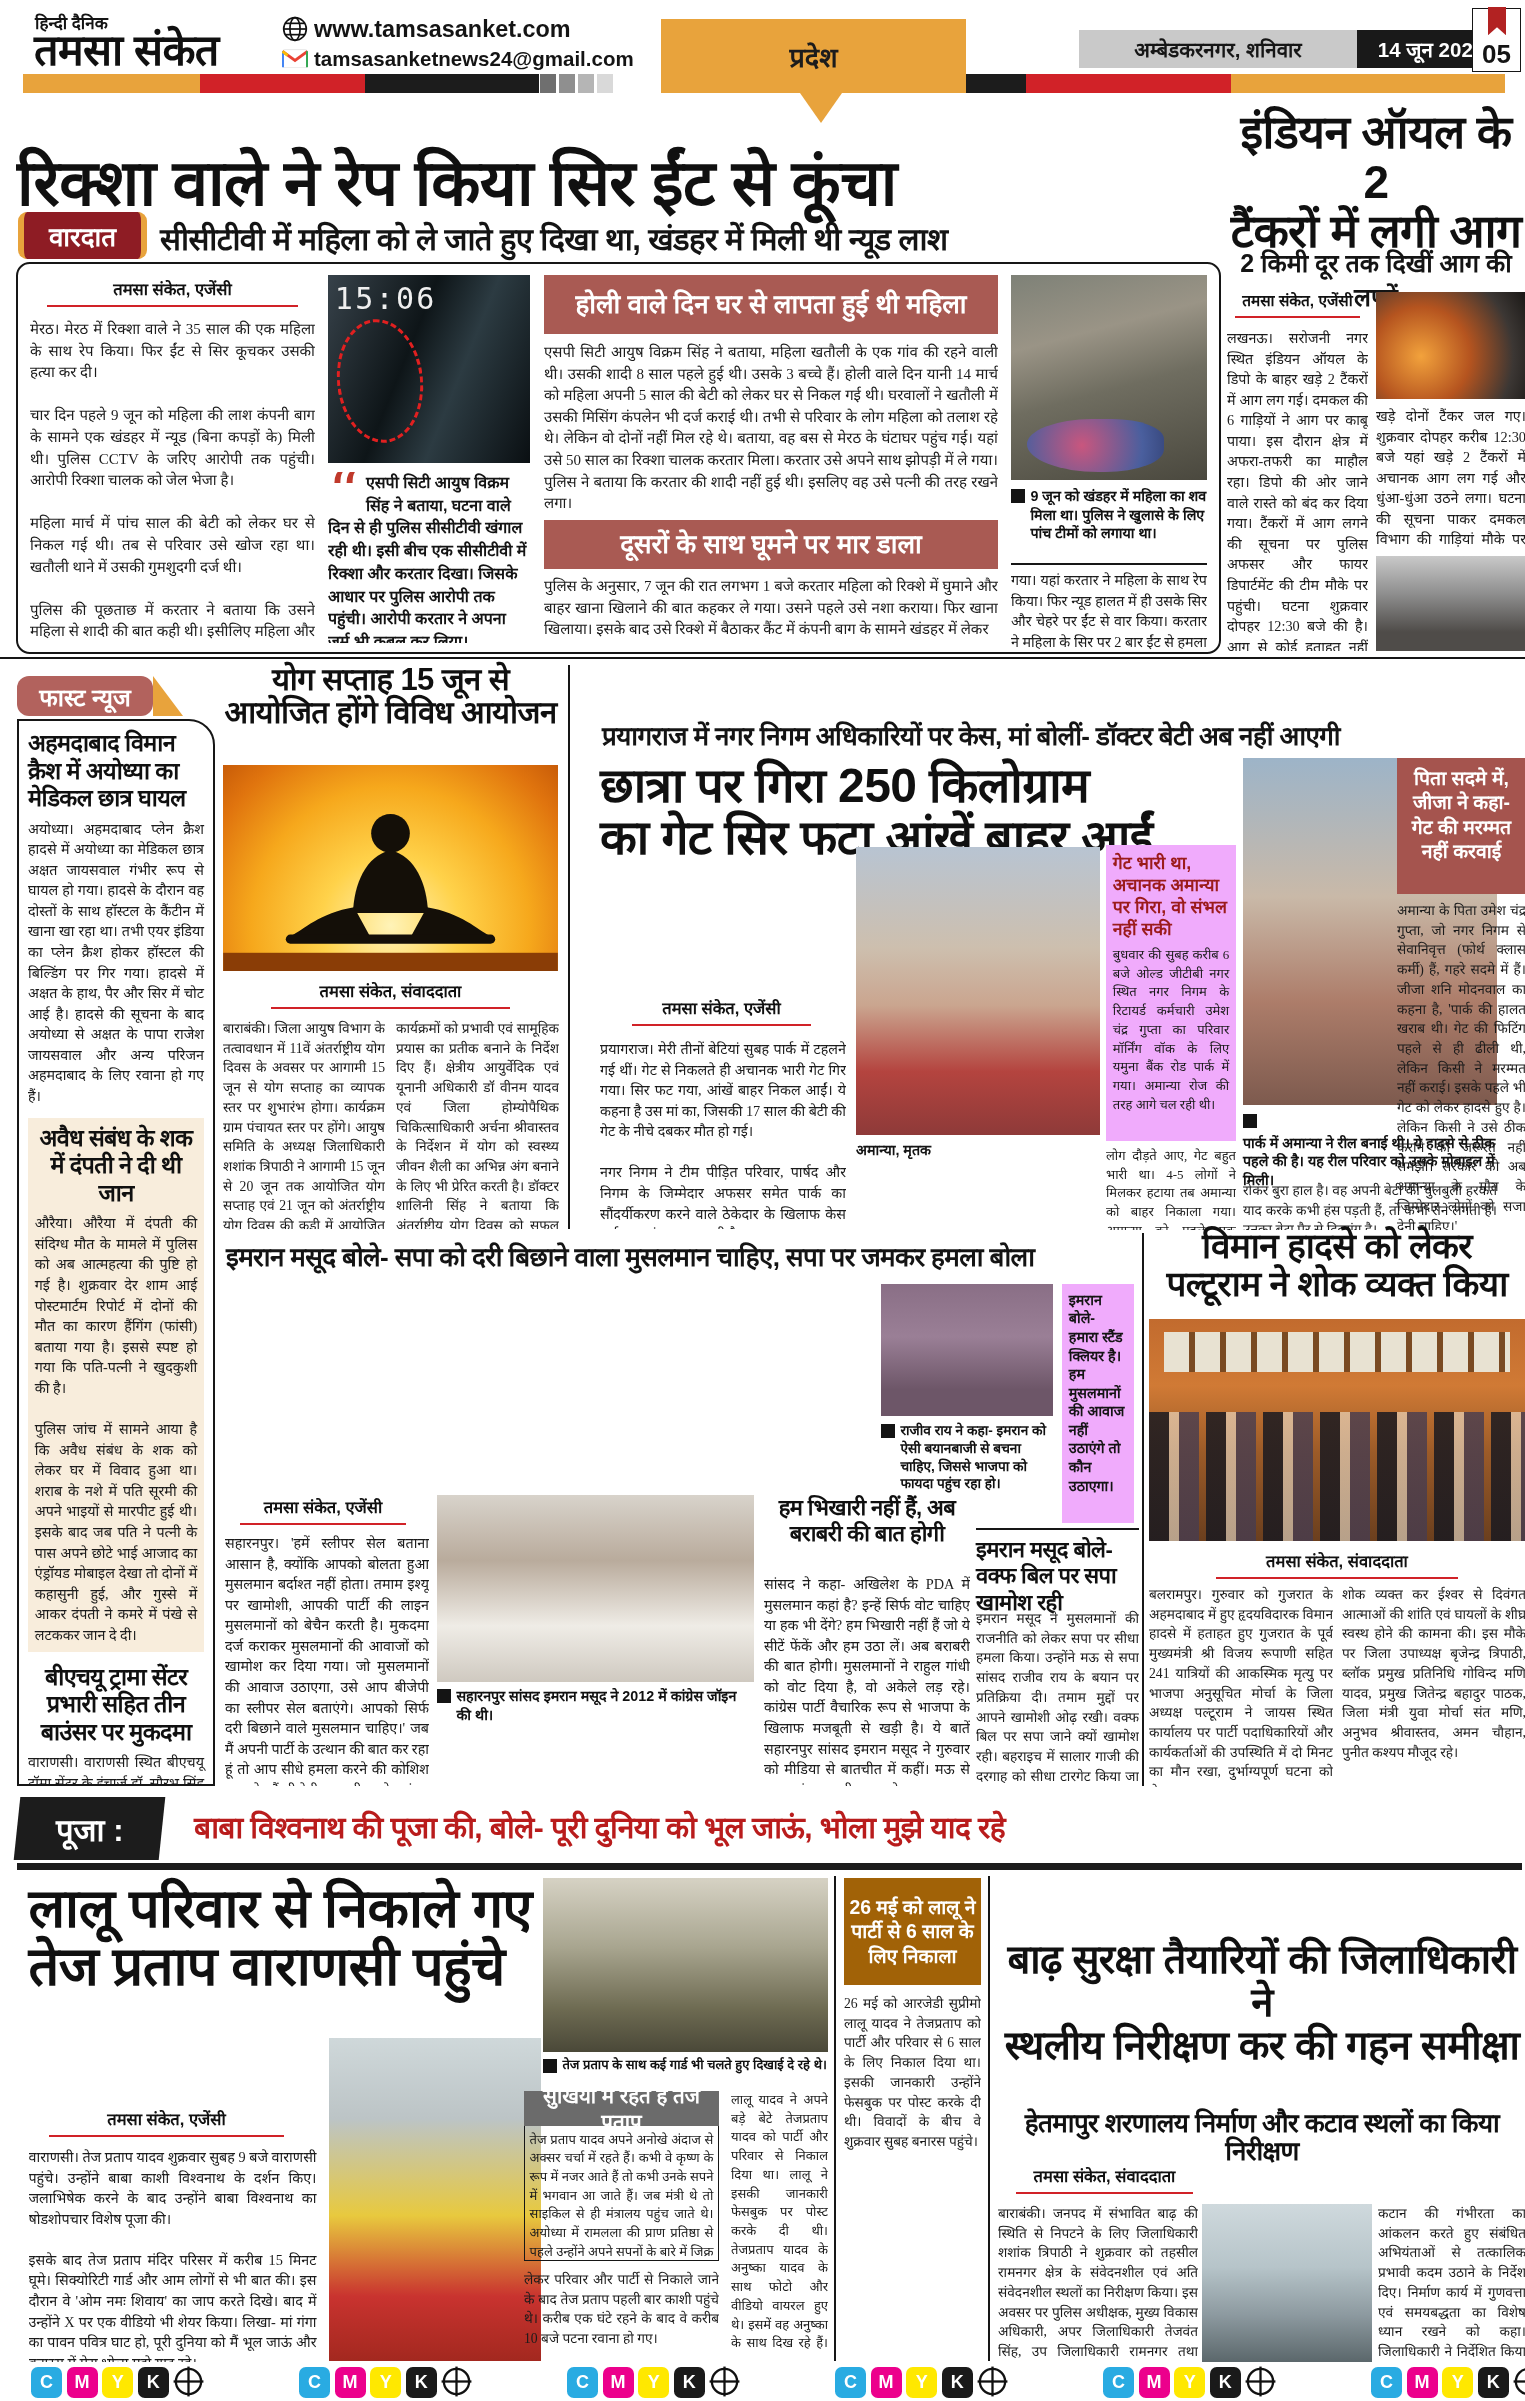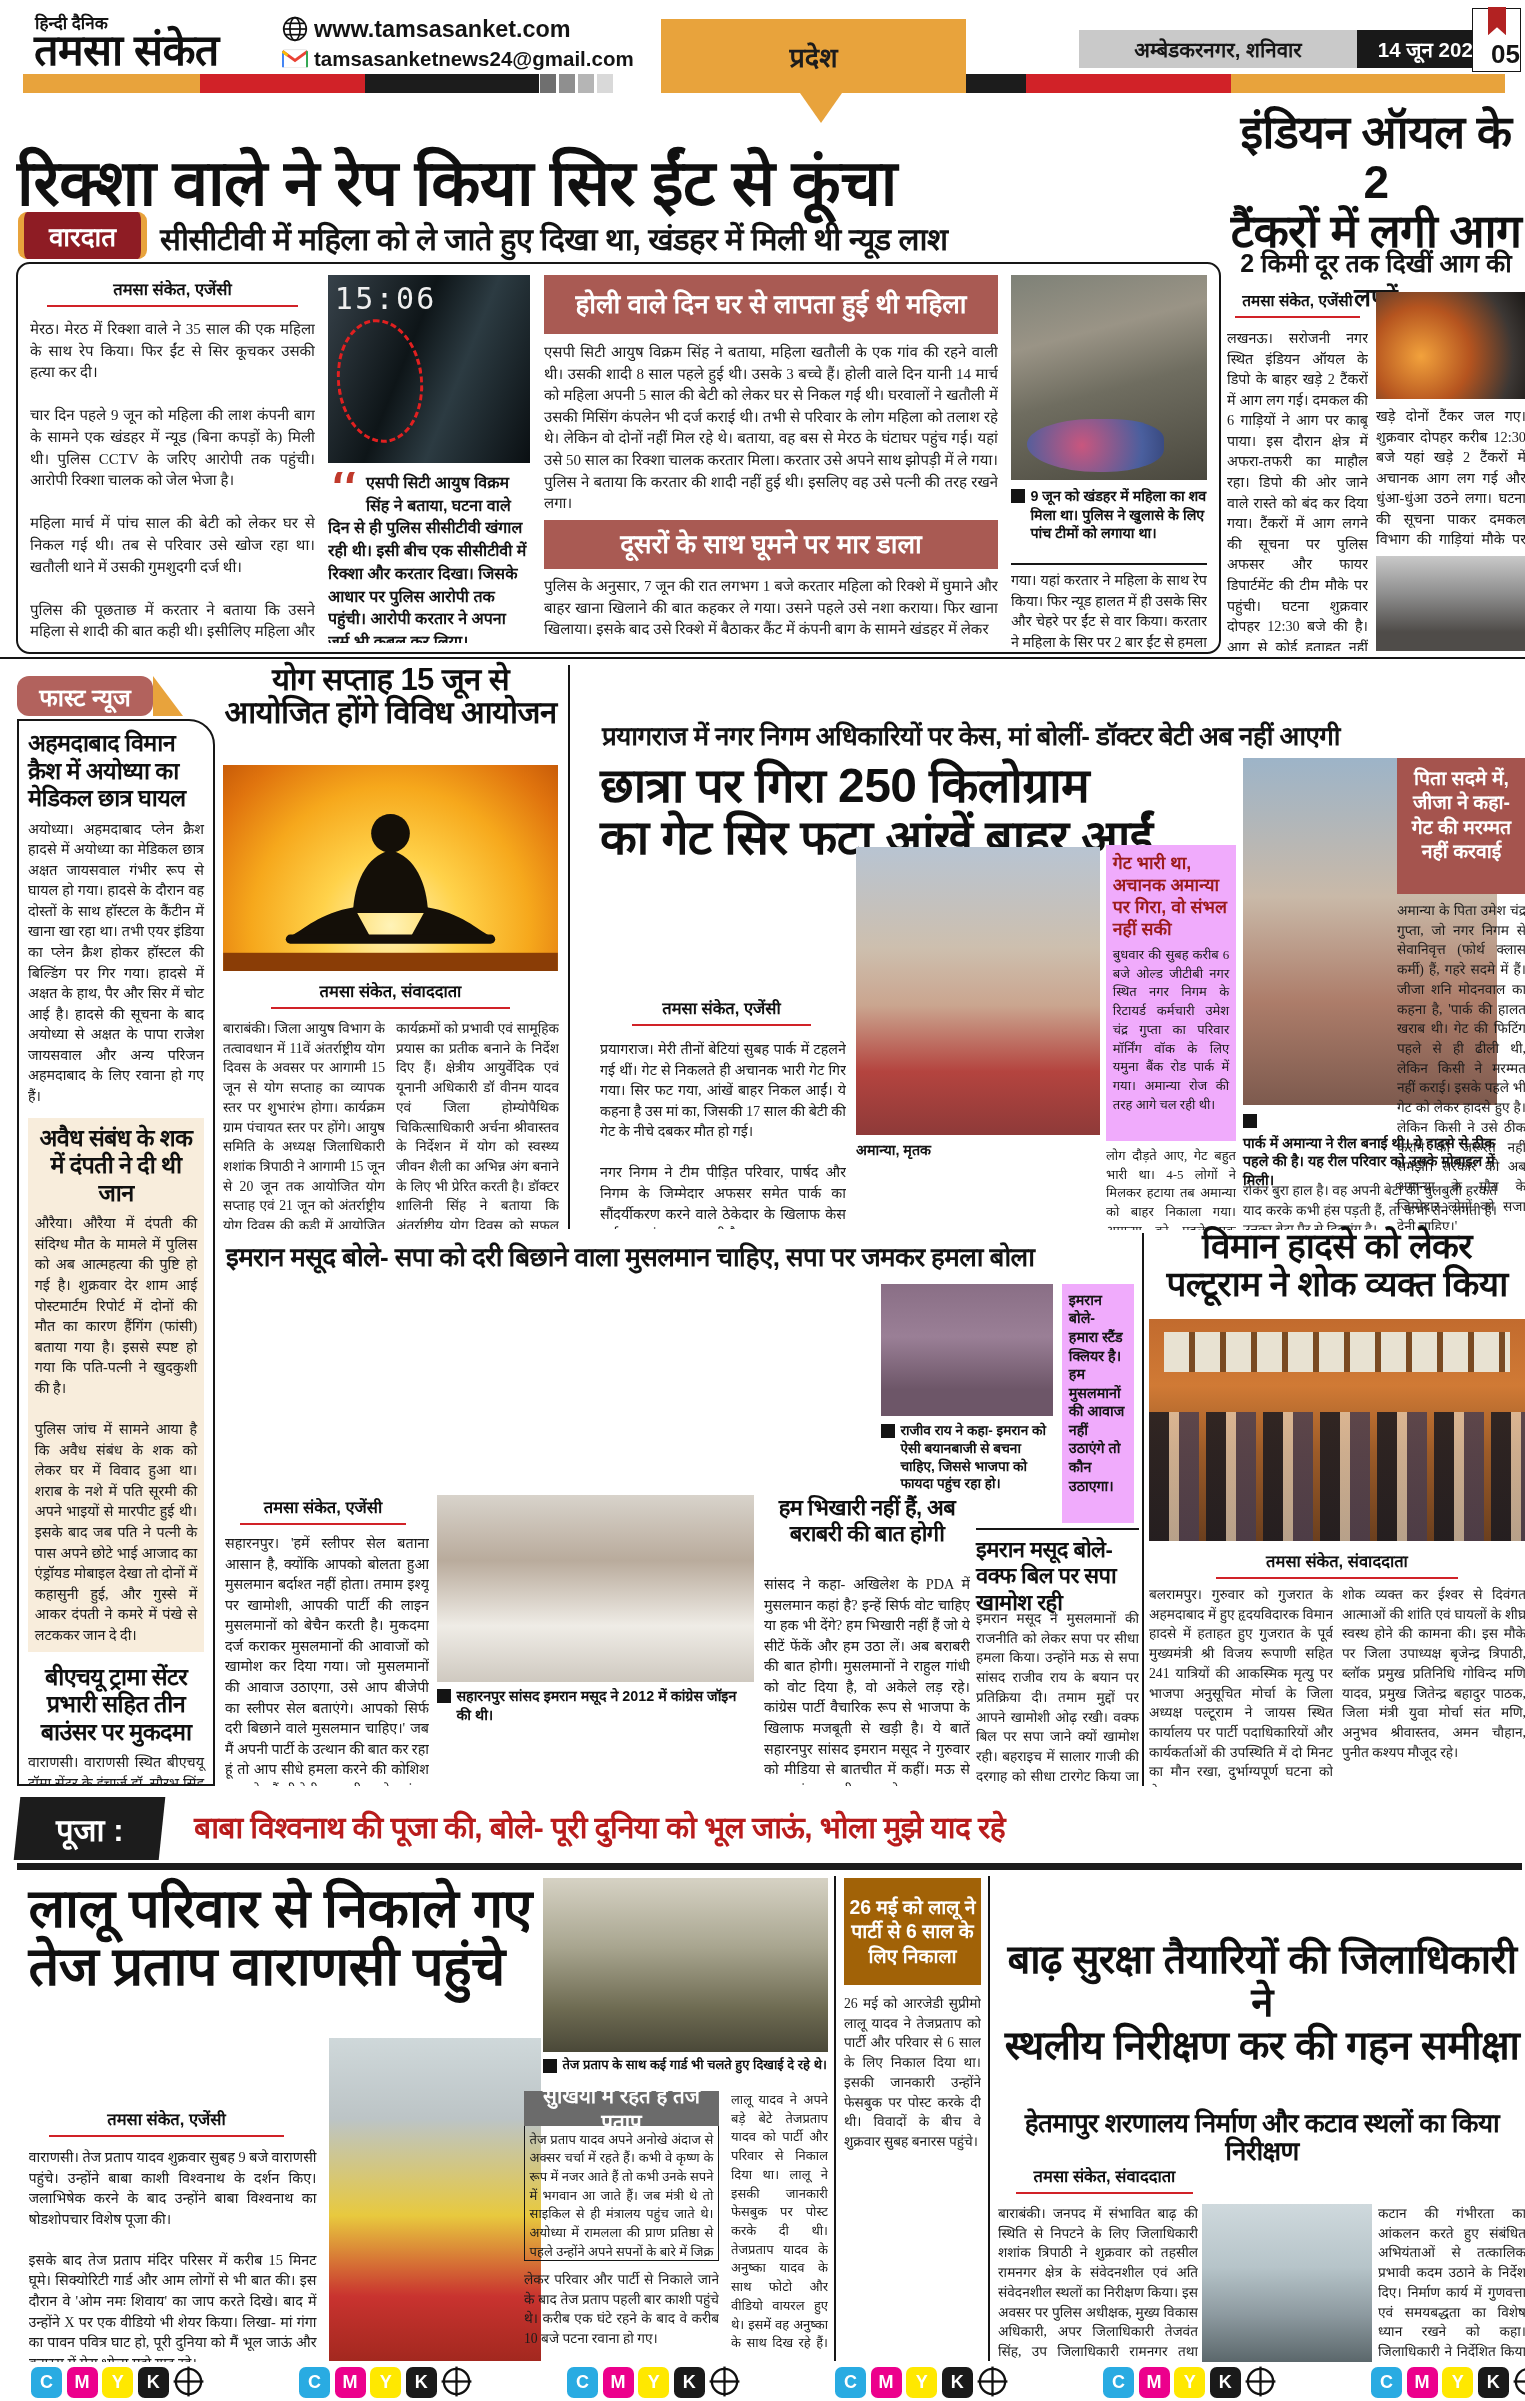--- a/index.html
+++ b/index.html
@@ -94,21 +94,21 @@
 
     <div class="abs" style="left:1079px;top:30px;width:278px;height:38px;background:#c9c9c9;display:flex;align-items:center;justify-content:center;">
       <span style="font-size:20.5px;font-weight:900;color:#161616;">अम्बेडकरनगर, शनिवार</span>
     </div>
     <div class="abs" style="left:1357px;top:30px;width:148px;height:38px;background:#191919;display:flex;align-items:center;justify-content:center;">
       <span style="font-size:20.5px;font-weight:900;color:#ffffff;">14 जून 2025</span>
     </div>
 
     <div class="abs" style="left:1472px;top:8px;width:49px;height:64px;background:#fff;border:1.7px solid #161616;">
       <div style="position:absolute;left:15px;top:-2.3px;width:18px;height:28.5px;background:#B22222;clip-path:polygon(0 0,100% 0,100% 100%,50% 72%,0 100%);"></div>
-      <div style="position:absolute;left:0;bottom:1.1px;width:100%;text-align:right;font-size:26px;font-weight:900;">05</div>
+      <div style="position:absolute;left:0;bottom:1.1px;width:100%;text-align:center;font-size:26px;font-weight:900;">05</div>
     </div>
   </div>
 
   <div class="abs hl" style="left:17px;top:109px;width:1078px;font-size:64px;margin-top:40px;">रिक्शा वाले ने रेप किया सिर ईंट से कूंचा</div>
 
   <div class="abs" style="left:18px;top:212px;width:129px;height:47px;background:#8E1C24;border-left:6.8px solid #E8A33C;border-right:6.8px solid #E8A33C;border-radius:9px;display:flex;align-items:center;justify-content:center;">
     <span style="color:#fff;font-size:26px;font-weight:900;">वारदात</span>
   </div>
   <div class="abs" style="left:160px;top:217px;width:929px;font-size:31px;font-weight:900;letter-spacing:-0.6px;">सीसीटीवी में महिला को ले जाते हुए दिखा था, खंडहर में मिली थी न्यूड लाश</div>
 

